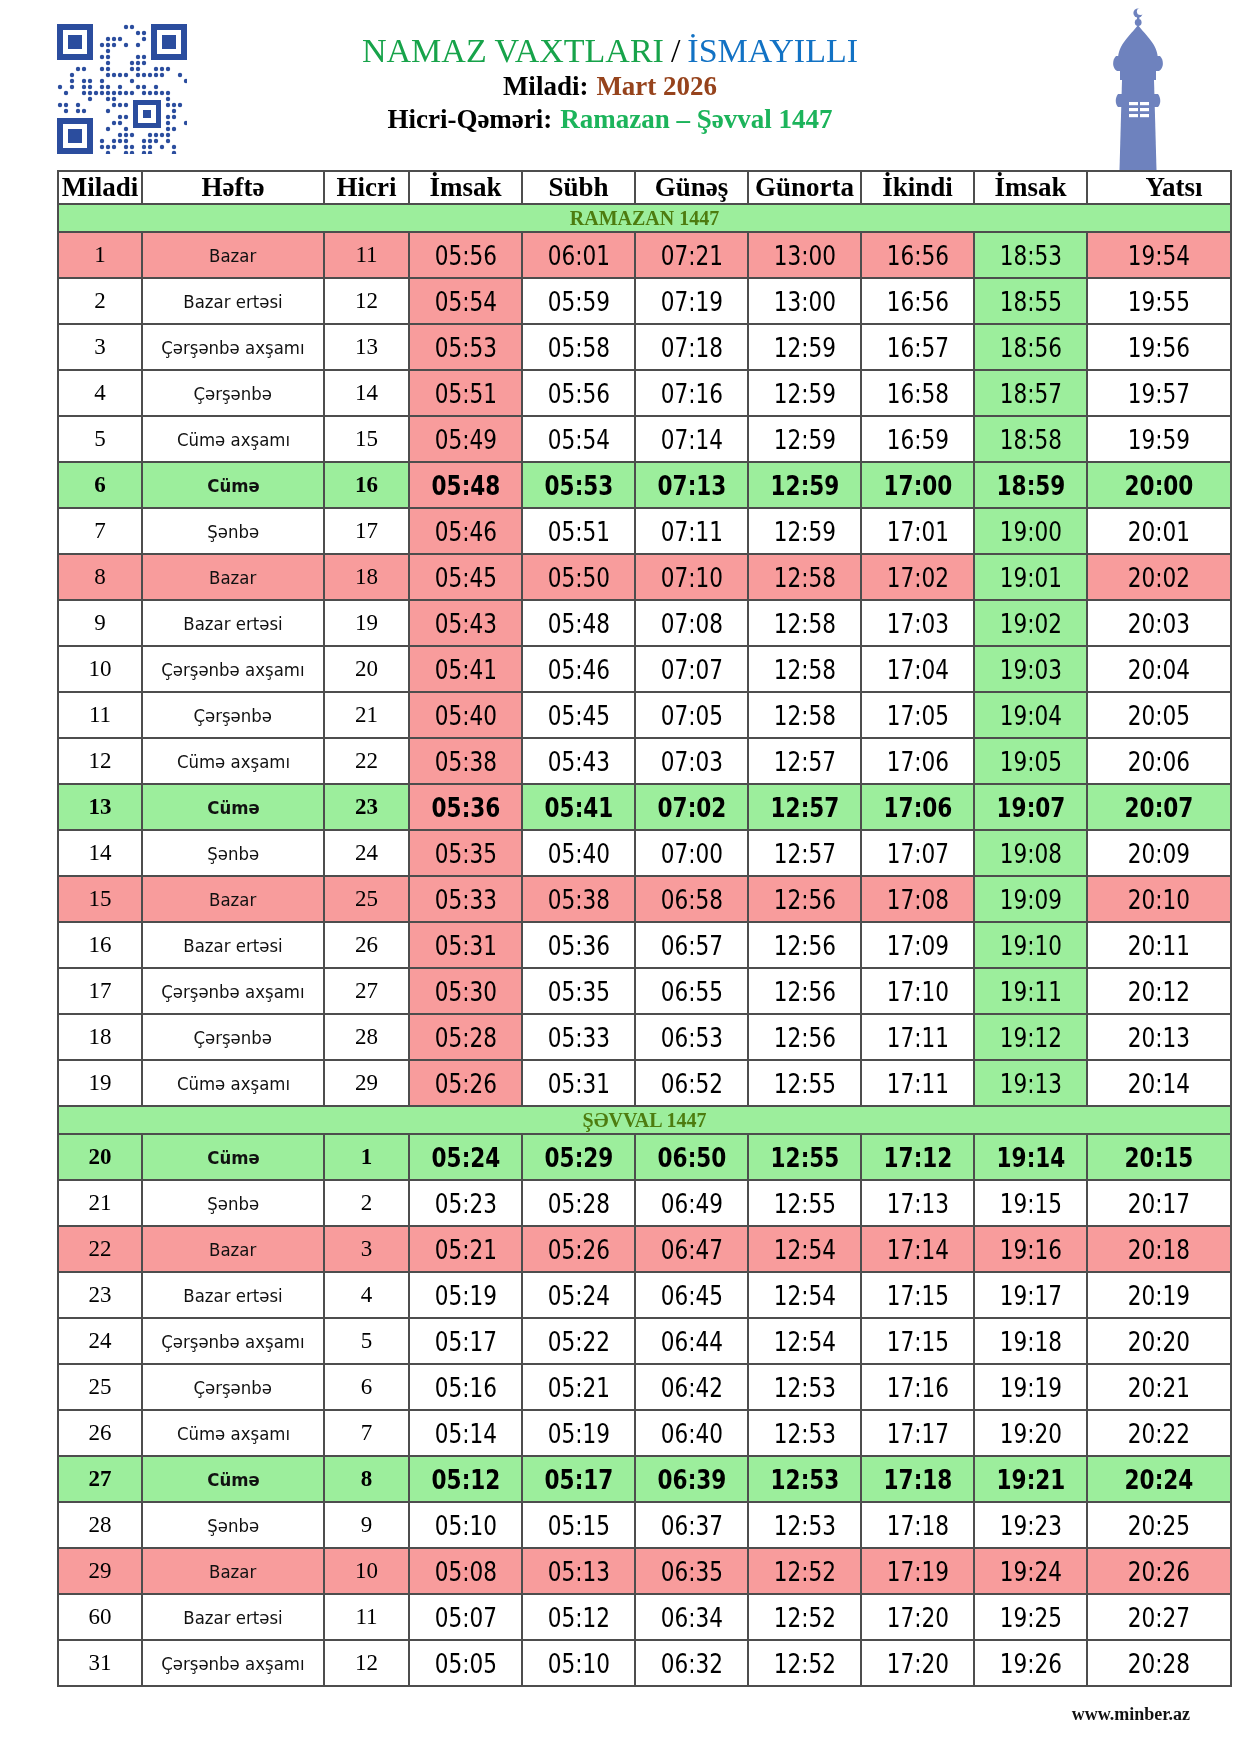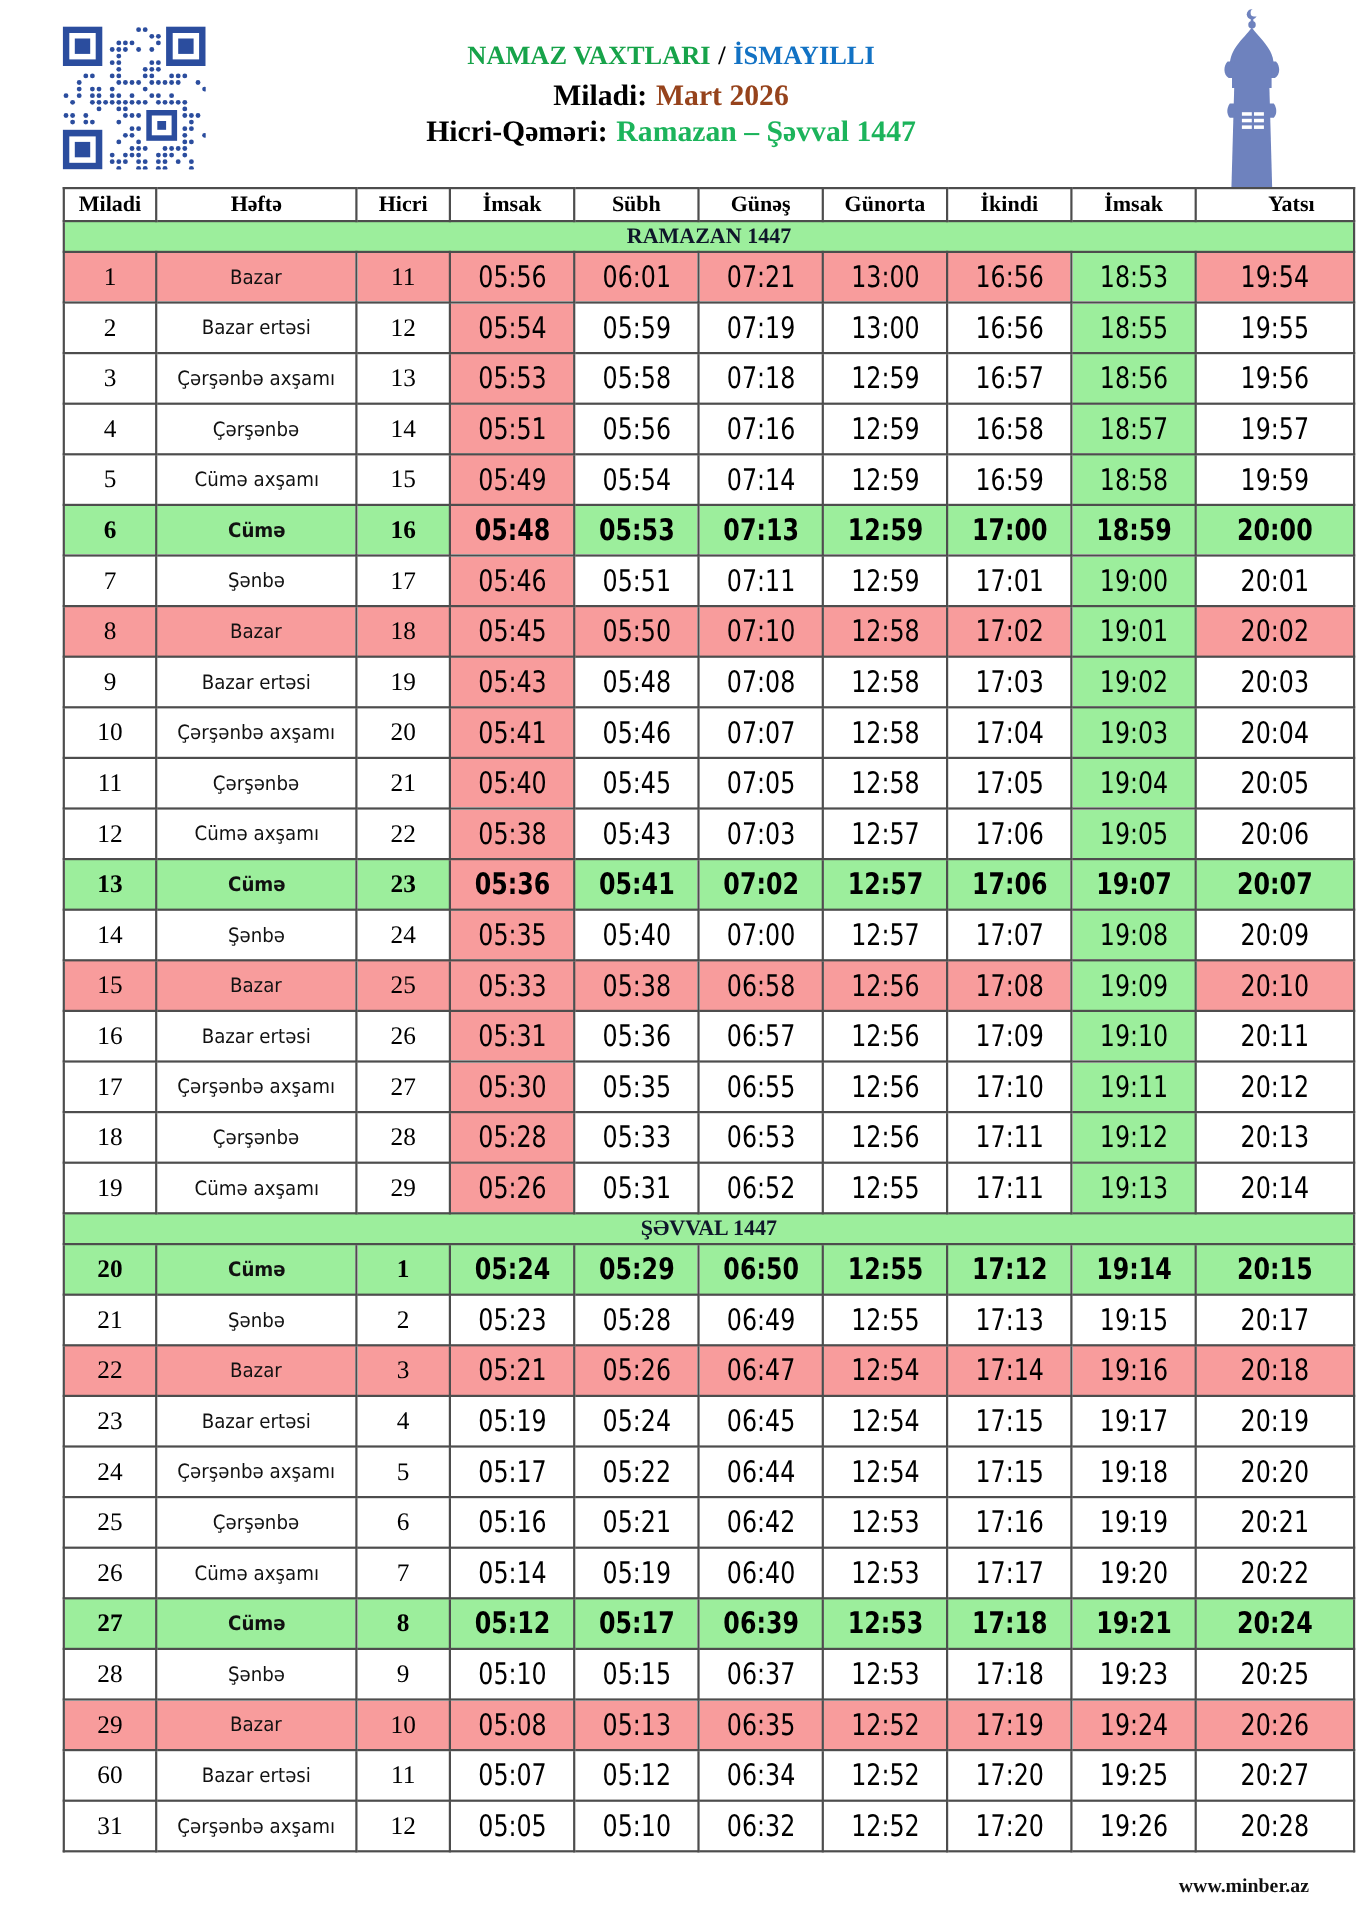--- a/index.html
+++ b/index.html
@@ -4,38 +4,38 @@
 <style>
   html,body{margin:0;padding:0;background:#fff;}
   .page{position:relative;width:1240px;height:1754px;background:#fff;overflow:hidden;
         font-family:"Liberation Serif",serif;}
 
   
   .qr{position:absolute;left:57px;top:24px;width:130px;height:130px;color:var(--qr-blue,#2b4d9e);}
   .minaret{position:absolute;left:1092px;top:6px;width:92px;height:182px;color:var(--minaret-blue,#6e82be);}
   .titles{position:absolute;left:180px;top:32px;width:860px;text-align:center;}
   .t-org{font-size:27px;font-weight:bold;color:var(--title-green,#17a34a);line-height:34px;}
-  .t-main{font-size:24px;font-weight:bold;color:#000;line-height:38px;}
+  .t-main{font-size:34px;font-weight:normal;color:#000;line-height:38px;}
   .t-main .green{color:var(--title-green,#17a34a);}
   .t-main .sep{margin:0 7px;color:#000;}
   .t-main .city{color:var(--city-blue,#1272c4);}
   .t-row{font-size:27px;font-weight:bold;color:#000;line-height:33px;}
   .brown{color:var(--month-brown,#96431c);margin-left:8px;margin-top:36px;}
   .green2{color:var(--hicri-green,#1cb45b);margin-left:8px;}
 
   
   table{position:absolute;left:57px;top:170px;width:1123px;border-collapse:collapse;
         table-layout:fixed;}
   th,td{border:2px solid var(--border,#4d4d4d);text-align:center;vertical-align:middle;
         padding:0;overflow:hidden;background:#fff;}
   thead tr{height:30px;}
-  th{font-family:"Liberation Serif",serif;font-size:20px;font-weight:bold;color:#000;}
+  th{font-family:"Liberation Serif",serif;font-size:27px;font-weight:bold;color:#000;}
   tr.section{height:28px;}
   tr.section td{background:var(--green,#9cee9c);font-family:"Liberation Serif",serif;
-        font-weight:bold;font-size:20px;color:#0f172a;margin-left:12px;}
+        font-weight:bold;font-size:20px;color:#4d7c0f;margin-left:12px;}
   tr.row{height:46px;}
   td .num{font-family:"Liberation Serif",serif;font-size:23px;color:#000;}
   td .wd{font-family:"DejaVu Sans",sans-serif;font-size:18px;color:#111;
         display:inline-block;transform:scaleX(.92);white-space:nowrap;}
   td .tm{font-family:"DejaVu Sans",sans-serif;font-size:27px;color:#000;
         display:inline-block;transform:scaleX(.8);white-space:nowrap;}
   tr.sun td{background:var(--pink,#f89c9c);}
   tr.fri td{background:var(--green,#9cee9c);}
   tr.fri td span{font-weight:bold;}
   td.fp{background:var(--pink,#f89c9c)!important;}

